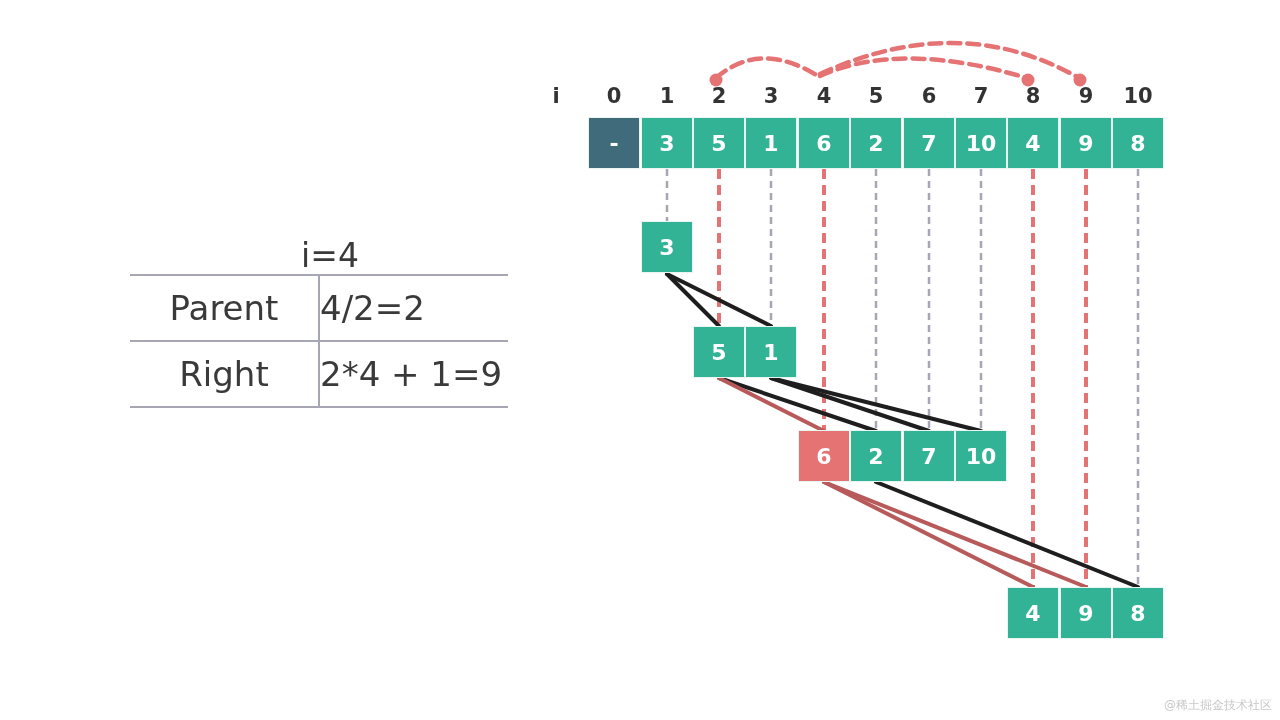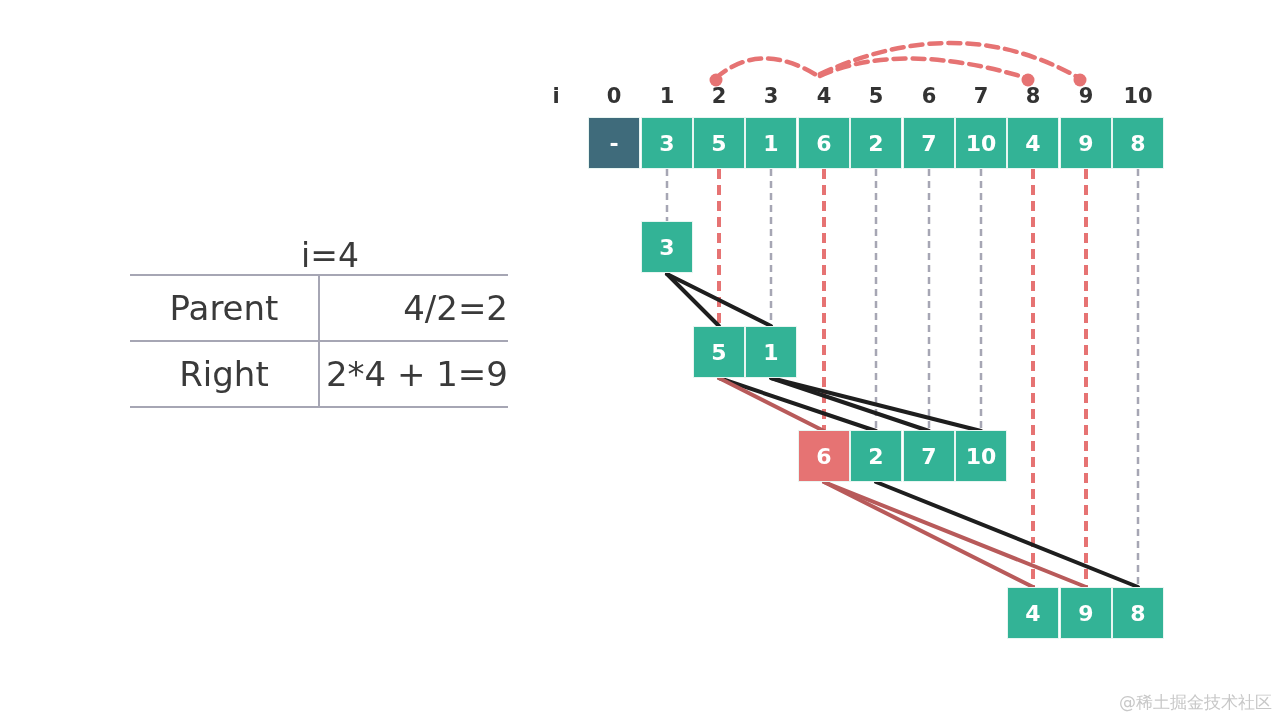--- a/index.html
+++ b/index.html
@@ -7,22 +7,22 @@
   #canvas { position: absolute; left: 0; top: 0; width: 1280px; height: 720px; }
   .idx { position: absolute; top: 84px; width: 52px; text-align: center; font-weight: bold; font-size: 21px; color: #333333; font-family: "DejaVu Sans", sans-serif; }
   .cell { position: absolute; width: 52px; height: 52px; box-sizing: border-box; border: 1px solid #e8f5f1; color: #ffffff; font-weight: bold; font-size: 22px; display: flex; align-items: center; justify-content: center; }
   .teal { background: #33b396; }
   .slate { background: #3f6b7b; }
   .red { background: #e67373; }
   .info-title { position: absolute; left: 130px; width: 400px; top: 236px; text-align: center; font-size: 33px; color: #3a3a3a; font-family: "DejaVu Sans", sans-serif; }
   .info-table { position: absolute; left: 130px; top: 274px; width: 378px; border-collapse: collapse; font-family: "DejaVu Sans", sans-serif; font-size: 34px; color: #3a3a3a; }
   .info-table td { height: 64px; padding: 0; border-top: 2px solid #a6a6b4; border-bottom: 2px solid #a6a6b4; }
   .info-table td.k { width: 188px; text-align: center; border-right: 2px solid #a6a6b4; }
-  .info-table td.v { text-align: right; }
-  .watermark { position: absolute; right: 8px; bottom: 6px; font-size: 17px; color: #c8c8c8; font-family: "DejaVu Sans", sans-serif; }
+  .info-table td.v { text-align: left; }
+  .watermark { position: absolute; right: 8px; bottom: 6px; font-size: 12px; color: #c8c8c8; font-family: "DejaVu Sans", sans-serif; }
 </style>
 </head>
 <body>
 
 <svg id="canvas" width="1280" height="720" viewBox="0 0 1280 720" xmlns="http://www.w3.org/2000/svg">
 
   <g stroke="#a6a6b4" stroke-width="2.5" stroke-dasharray="7,5" fill="none">
     <line x1="667" y1="169" x2="667" y2="221"></line>
     <line x1="771" y1="169" x2="771" y2="326"></line>
     <line x1="876" y1="169" x2="876" y2="431"></line>

